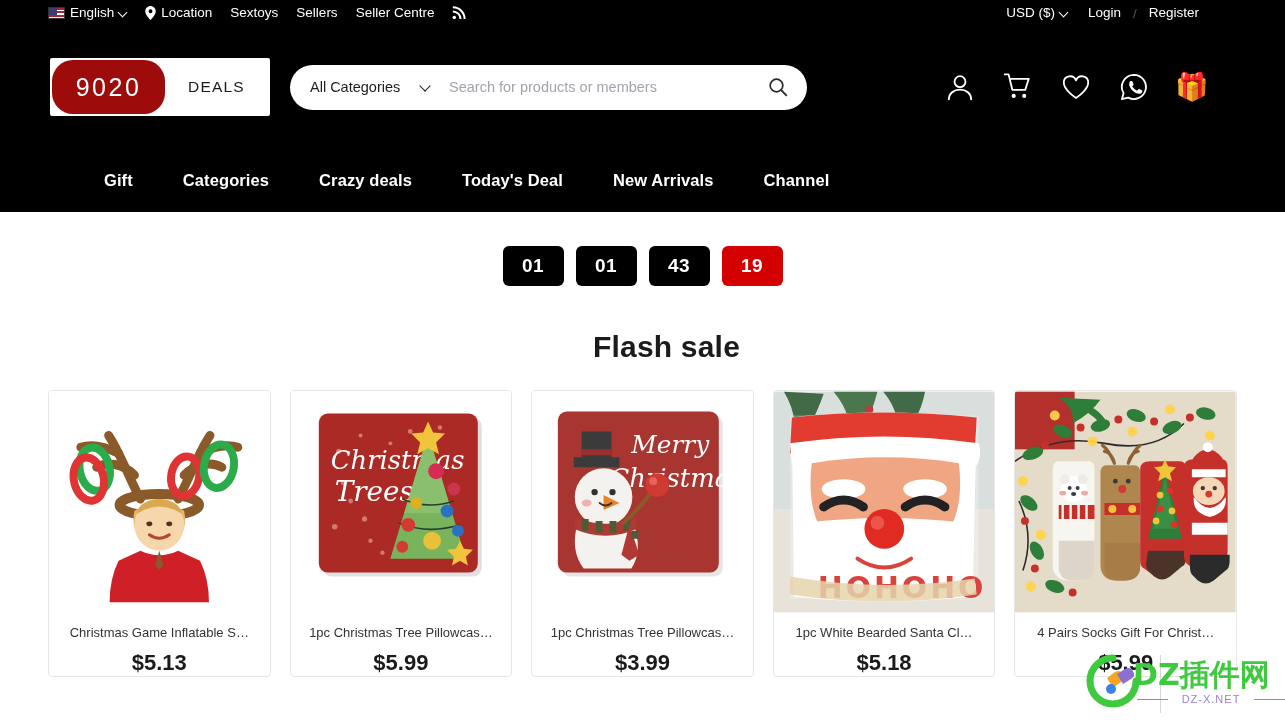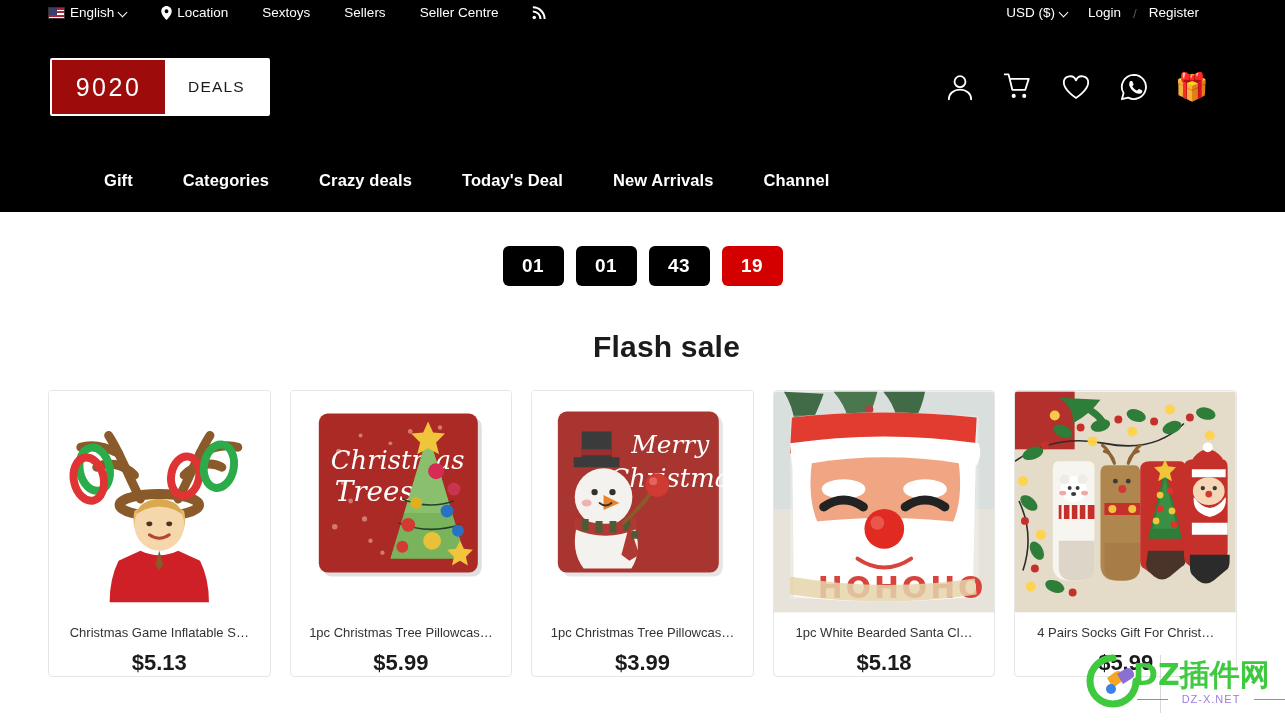--- a/index.html
+++ b/index.html
@@ -10,21 +10,21 @@
     overflow: hidden;
   }
 
   
   .topbar {
     height: 26px; background: #000; color: #fff;
     display: flex; align-items: center;
     padding: 0 76px 0 48px;
     font-size: 13.5px;
   }
-  .topbar-left { display: flex; align-items: center; gap: 16px; }
+  .topbar-left { display: flex; align-items: center; gap: 0px; }
   .tb-item {
     display: flex; align-items: center; gap: 5px;
     color: #fff; white-space: nowrap; cursor: pointer;
     padding: 0 9px; line-height: 26px;
   }
   .tb-item:first-child { padding-left: 0; }
   .flag {
     width: 17px; height: 12px; position: relative;
     display: inline-block; border: 0.5px solid #333; overflow: hidden;
     background: #fff; flex: none; border-radius: 1px;
@@ -61,21 +61,21 @@
     padding: 0 76px 0 50px; position: relative;
   }
   .logo {
     width: 220px; height: 58px; display: flex;
     background: #fff; border-radius: 2px; overflow: hidden;
     border: 2px solid #fff; flex: none;
   }
   .logo-left {
     background: #9e0b0b; color: #fff;
     width: 113px; display: flex; align-items: center; justify-content: center;
-    font-size: 25px; letter-spacing: 2.5px; font-weight: 400;
+    font-size: 25px; letter-spacing: 2.5px; font-weight: 400; border-radius: 21px;
   }
   .logo-right {
     flex: 1; display: flex; align-items: center; justify-content: center;
     color: #1a1a1a; font-size: 15.5px; letter-spacing: 1.2px; font-weight: 500;
   }
 
   .searchwrap {
     margin-left: 20px;
     width: 517px; height: 45px; background: #fff;
     border-radius: 24px; display: flex; align-items: center;
@@ -225,20 +225,33 @@
     </div>
   </div>
 </div>
 
 <div class="header">
   <div class="logo">
     <div class="logo-left">9020</div>
     <div class="logo-right">DEALS</div>
   </div>
 
+  <div class="searchwrap">
+    <div class="cat-select">
+      <span>All Categories</span>
+      <span class="chev-dark"></span>
+    </div>
+    <input class="search-input" type="text" placeholder="Search for products or members" style="">
+    <button class="search-btn">
+      <svg width="20" height="20" viewBox="0 0 20 20">
+        <circle cx="8.5" cy="8.5" r="6.3" fill="none" stroke="#2b2b2b" stroke-width="1.7"></circle>
+        <line x1="13.2" y1="13.2" x2="18.3" y2="18.3" stroke="#2b2b2b" stroke-width="1.9" stroke-linecap="round"></line>
+      </svg>
+    </button>
+  </div>
 
   <div class="header-icons">
     <div class="hicon">
       <svg width="30" height="30" viewBox="0 0 28 28">
         <circle cx="14" cy="9" r="5.1" fill="none" stroke="#fff" stroke-width="1.7"></circle>
         <path d="M3.6 25.5c0-5.6 4.7-9 10.4-9s10.4 3.4 10.4 9" fill="none" stroke="#fff" stroke-width="1.7" stroke-linecap="round"></path>
       </svg>
     </div>
     <div class="hicon">
       <svg width="30" height="30" viewBox="0 0 28 28">

